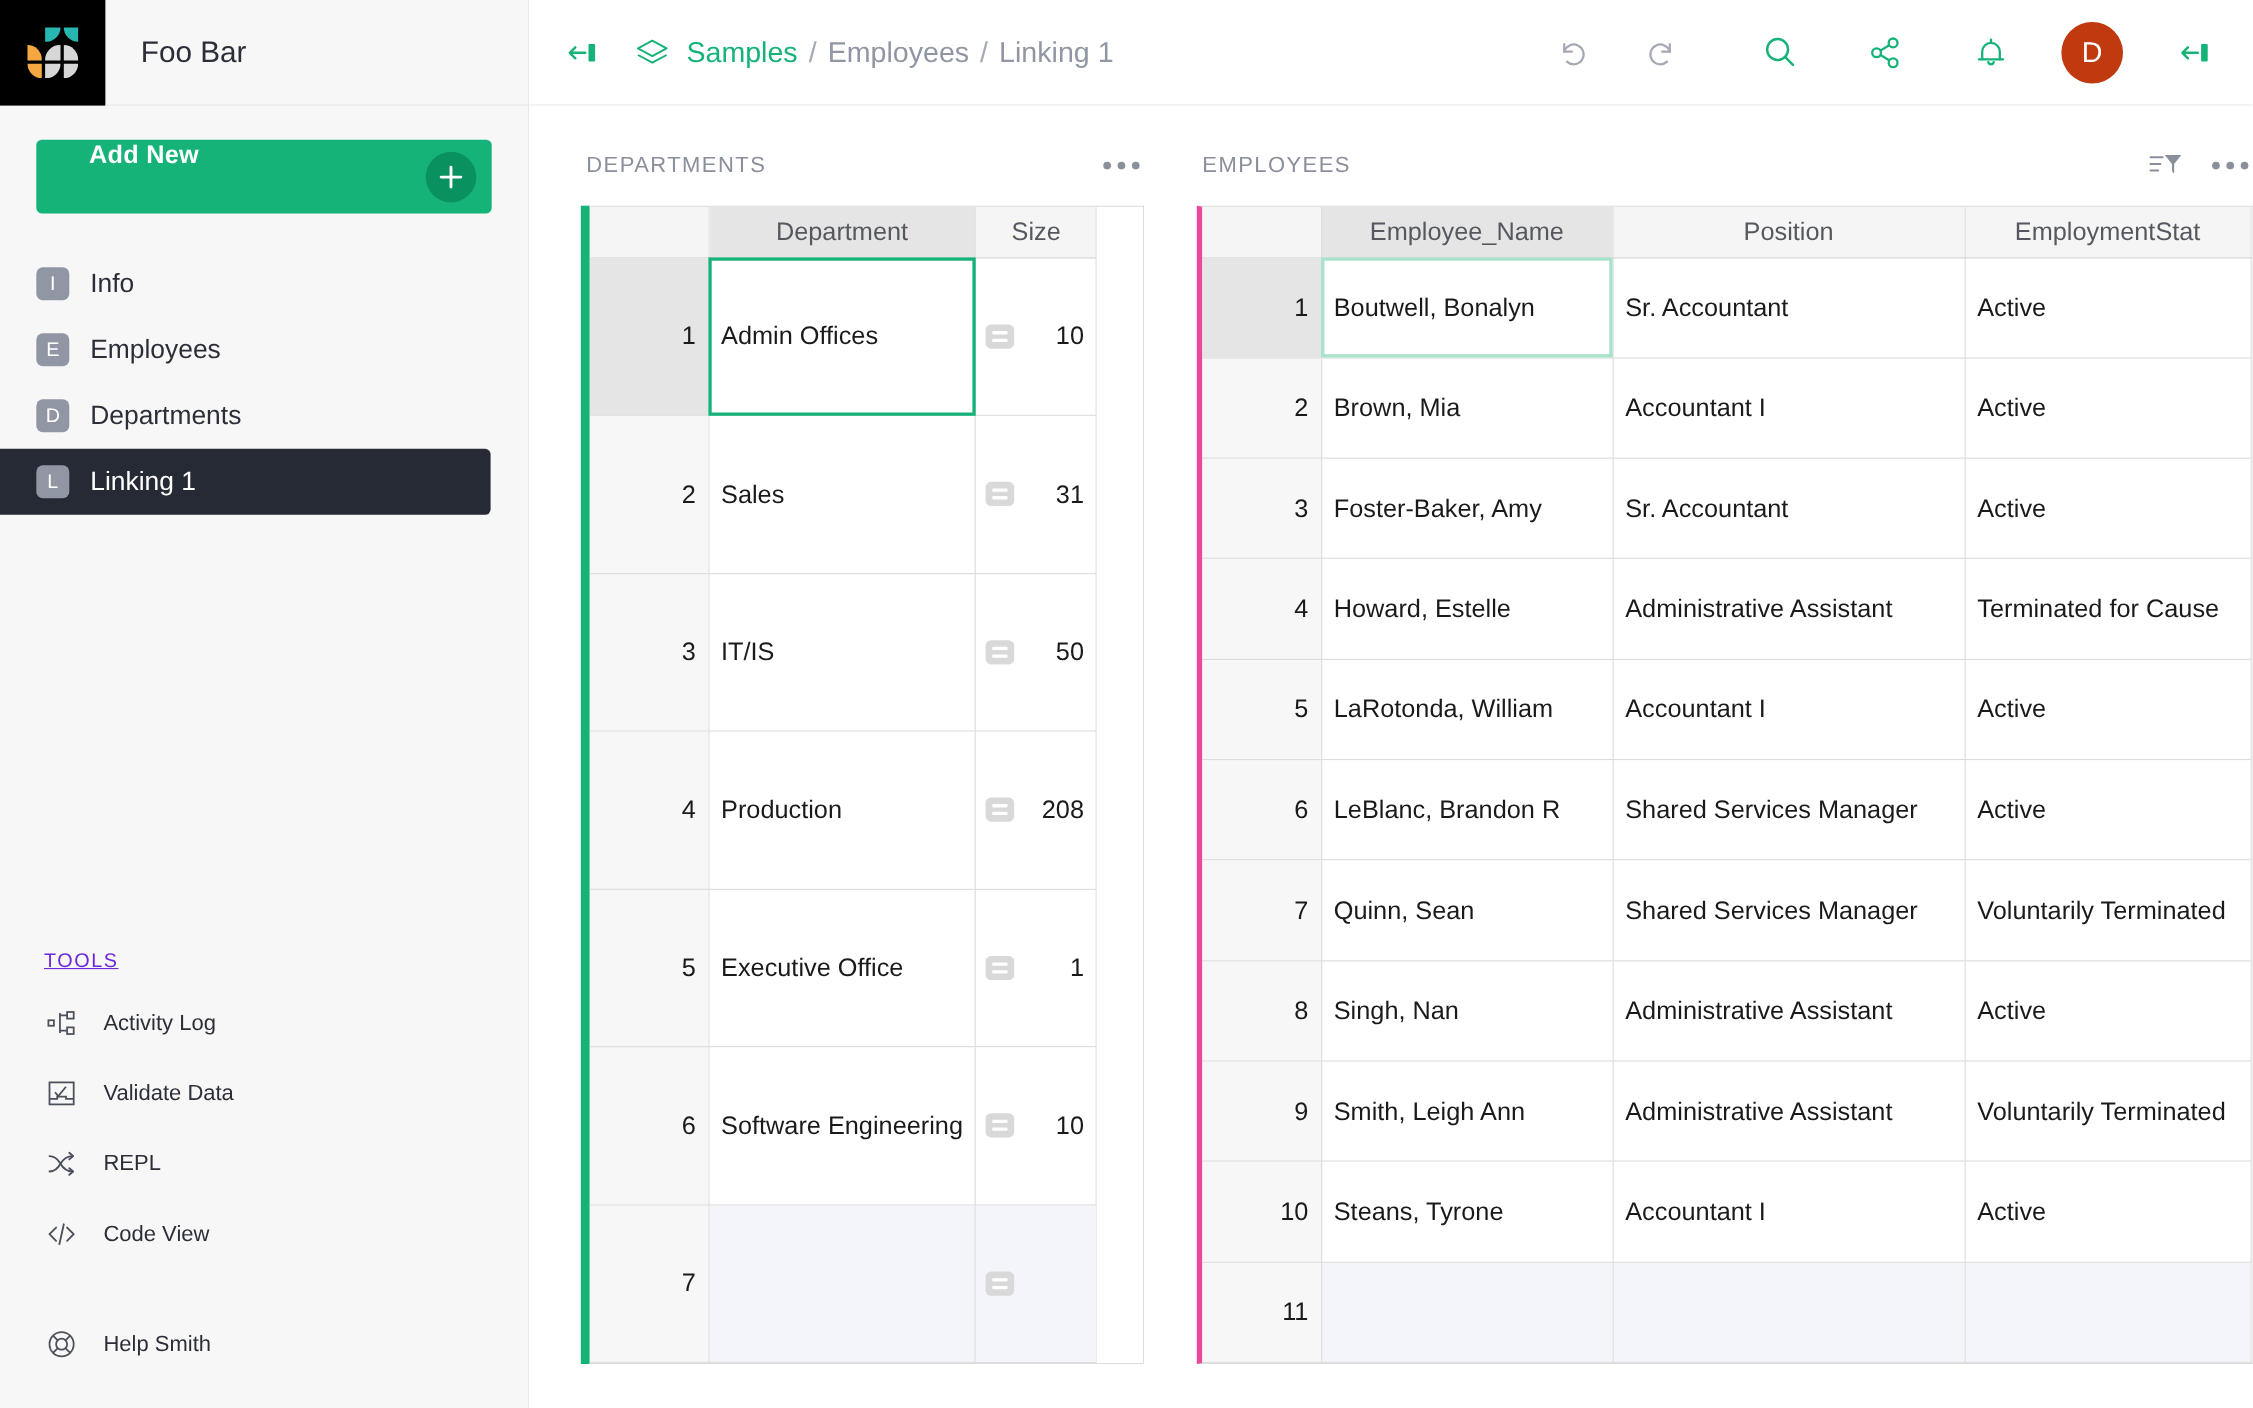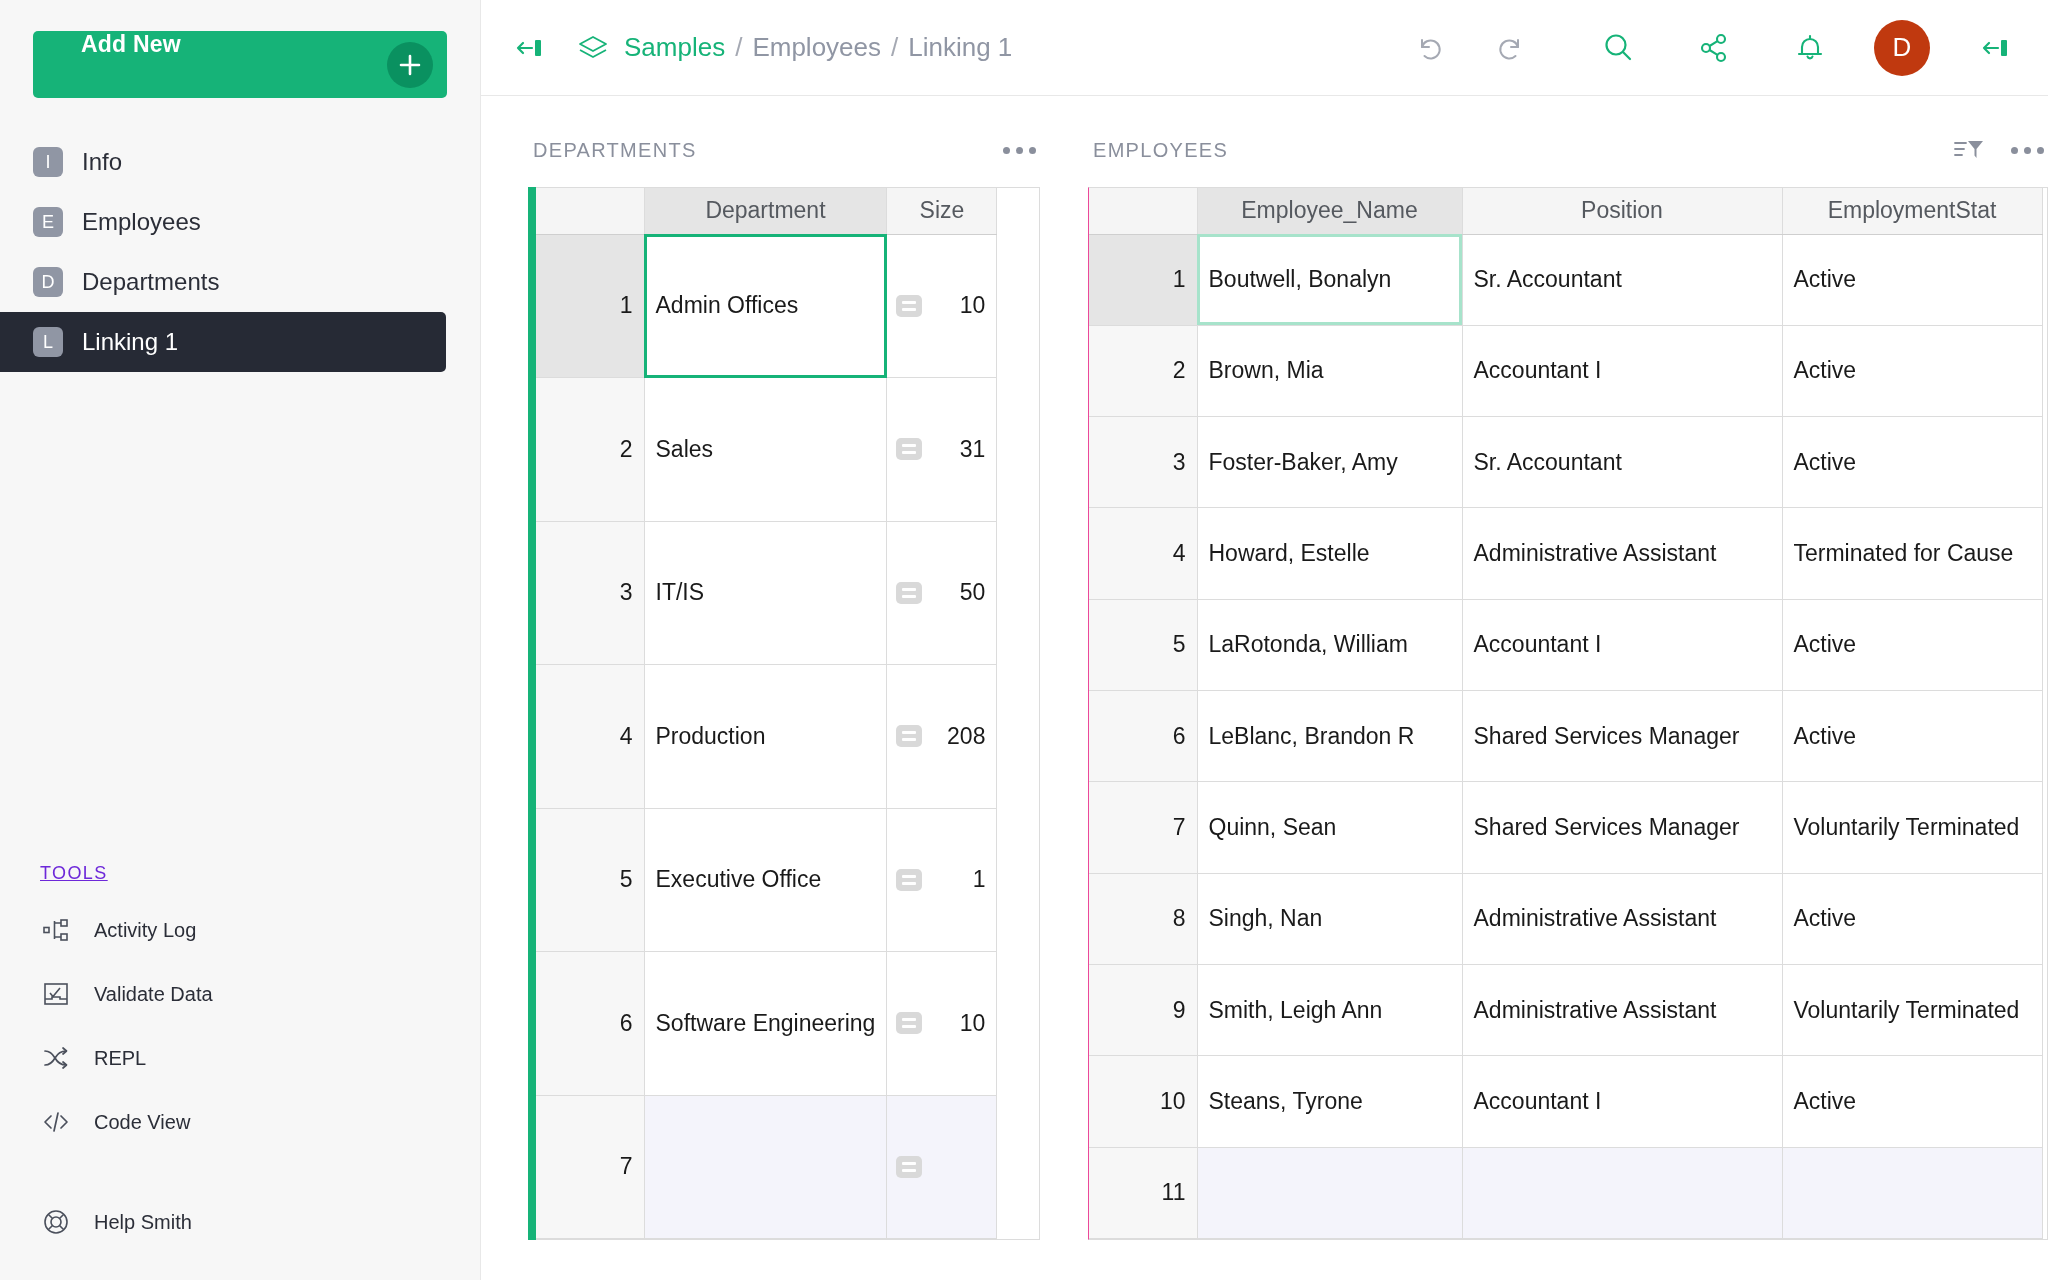--- a/index.html
+++ b/index.html
@@ -205,20 +205,36 @@
 
   .grid-filler { flex: 1; background: #fff; border-top: none; }
 </style>
 </head>
 <body>
 
 <div class="app">
 
   <div class="left-panel">
 
+    <div class="brand-row">
+      <div class="logo-box">
+        <div class="logo-grid">
+          <div class="leaf empty"></div>
+          <div class="leaf tl"></div>
+          <div class="leaf tr"></div>
+          <div class="leaf orange-top"></div>
+          <div class="leaf g-ml"></div>
+          <div class="leaf g-mr"></div>
+          <div class="leaf orange-bot"></div>
+          <div class="leaf g-bc"></div>
+          <div class="leaf g-br"></div>
+        </div>
+      </div>
+      <div class="brand-name">Foo Bar</div>
+    </div>
 
     <div class="add-new-wrap">
       <div class="add-new">
         <span class="add-new-label">Add New</span>
         <span class="add-new-plus">
           <svg width="28" height="28" viewBox="0 0 28 28">
               <path d="M14 5 V23 M5 14 H23" stroke="#ffffff" stroke-width="2.6" stroke-linecap="round"></path>
             </svg>
         </span>
       </div>
@@ -507,21 +523,21 @@
           <span class="head-icon" style="margin-left:22px">
             <span class="dots">
                 <i class="dot"></i>
                 <i class="dot"></i>
                 <i class="dot"></i>
               </span>
           </span>
         </div>
 
         <div class="grid-shell">
-          <div class="grid-body" style="border-left:1px solid #ec4899">
+          <div class="grid-body" style="border-left:5px solid #ec4899">
             <table class="grid">
               <colgroup>
                 <col style="width:108px">
                   <col style="width:265px">
                   <col style="width:320px">
                   <col style="width:260px">
               </colgroup>
               <thead>
                 <tr>
                   <th class="rownum-h"></th>

